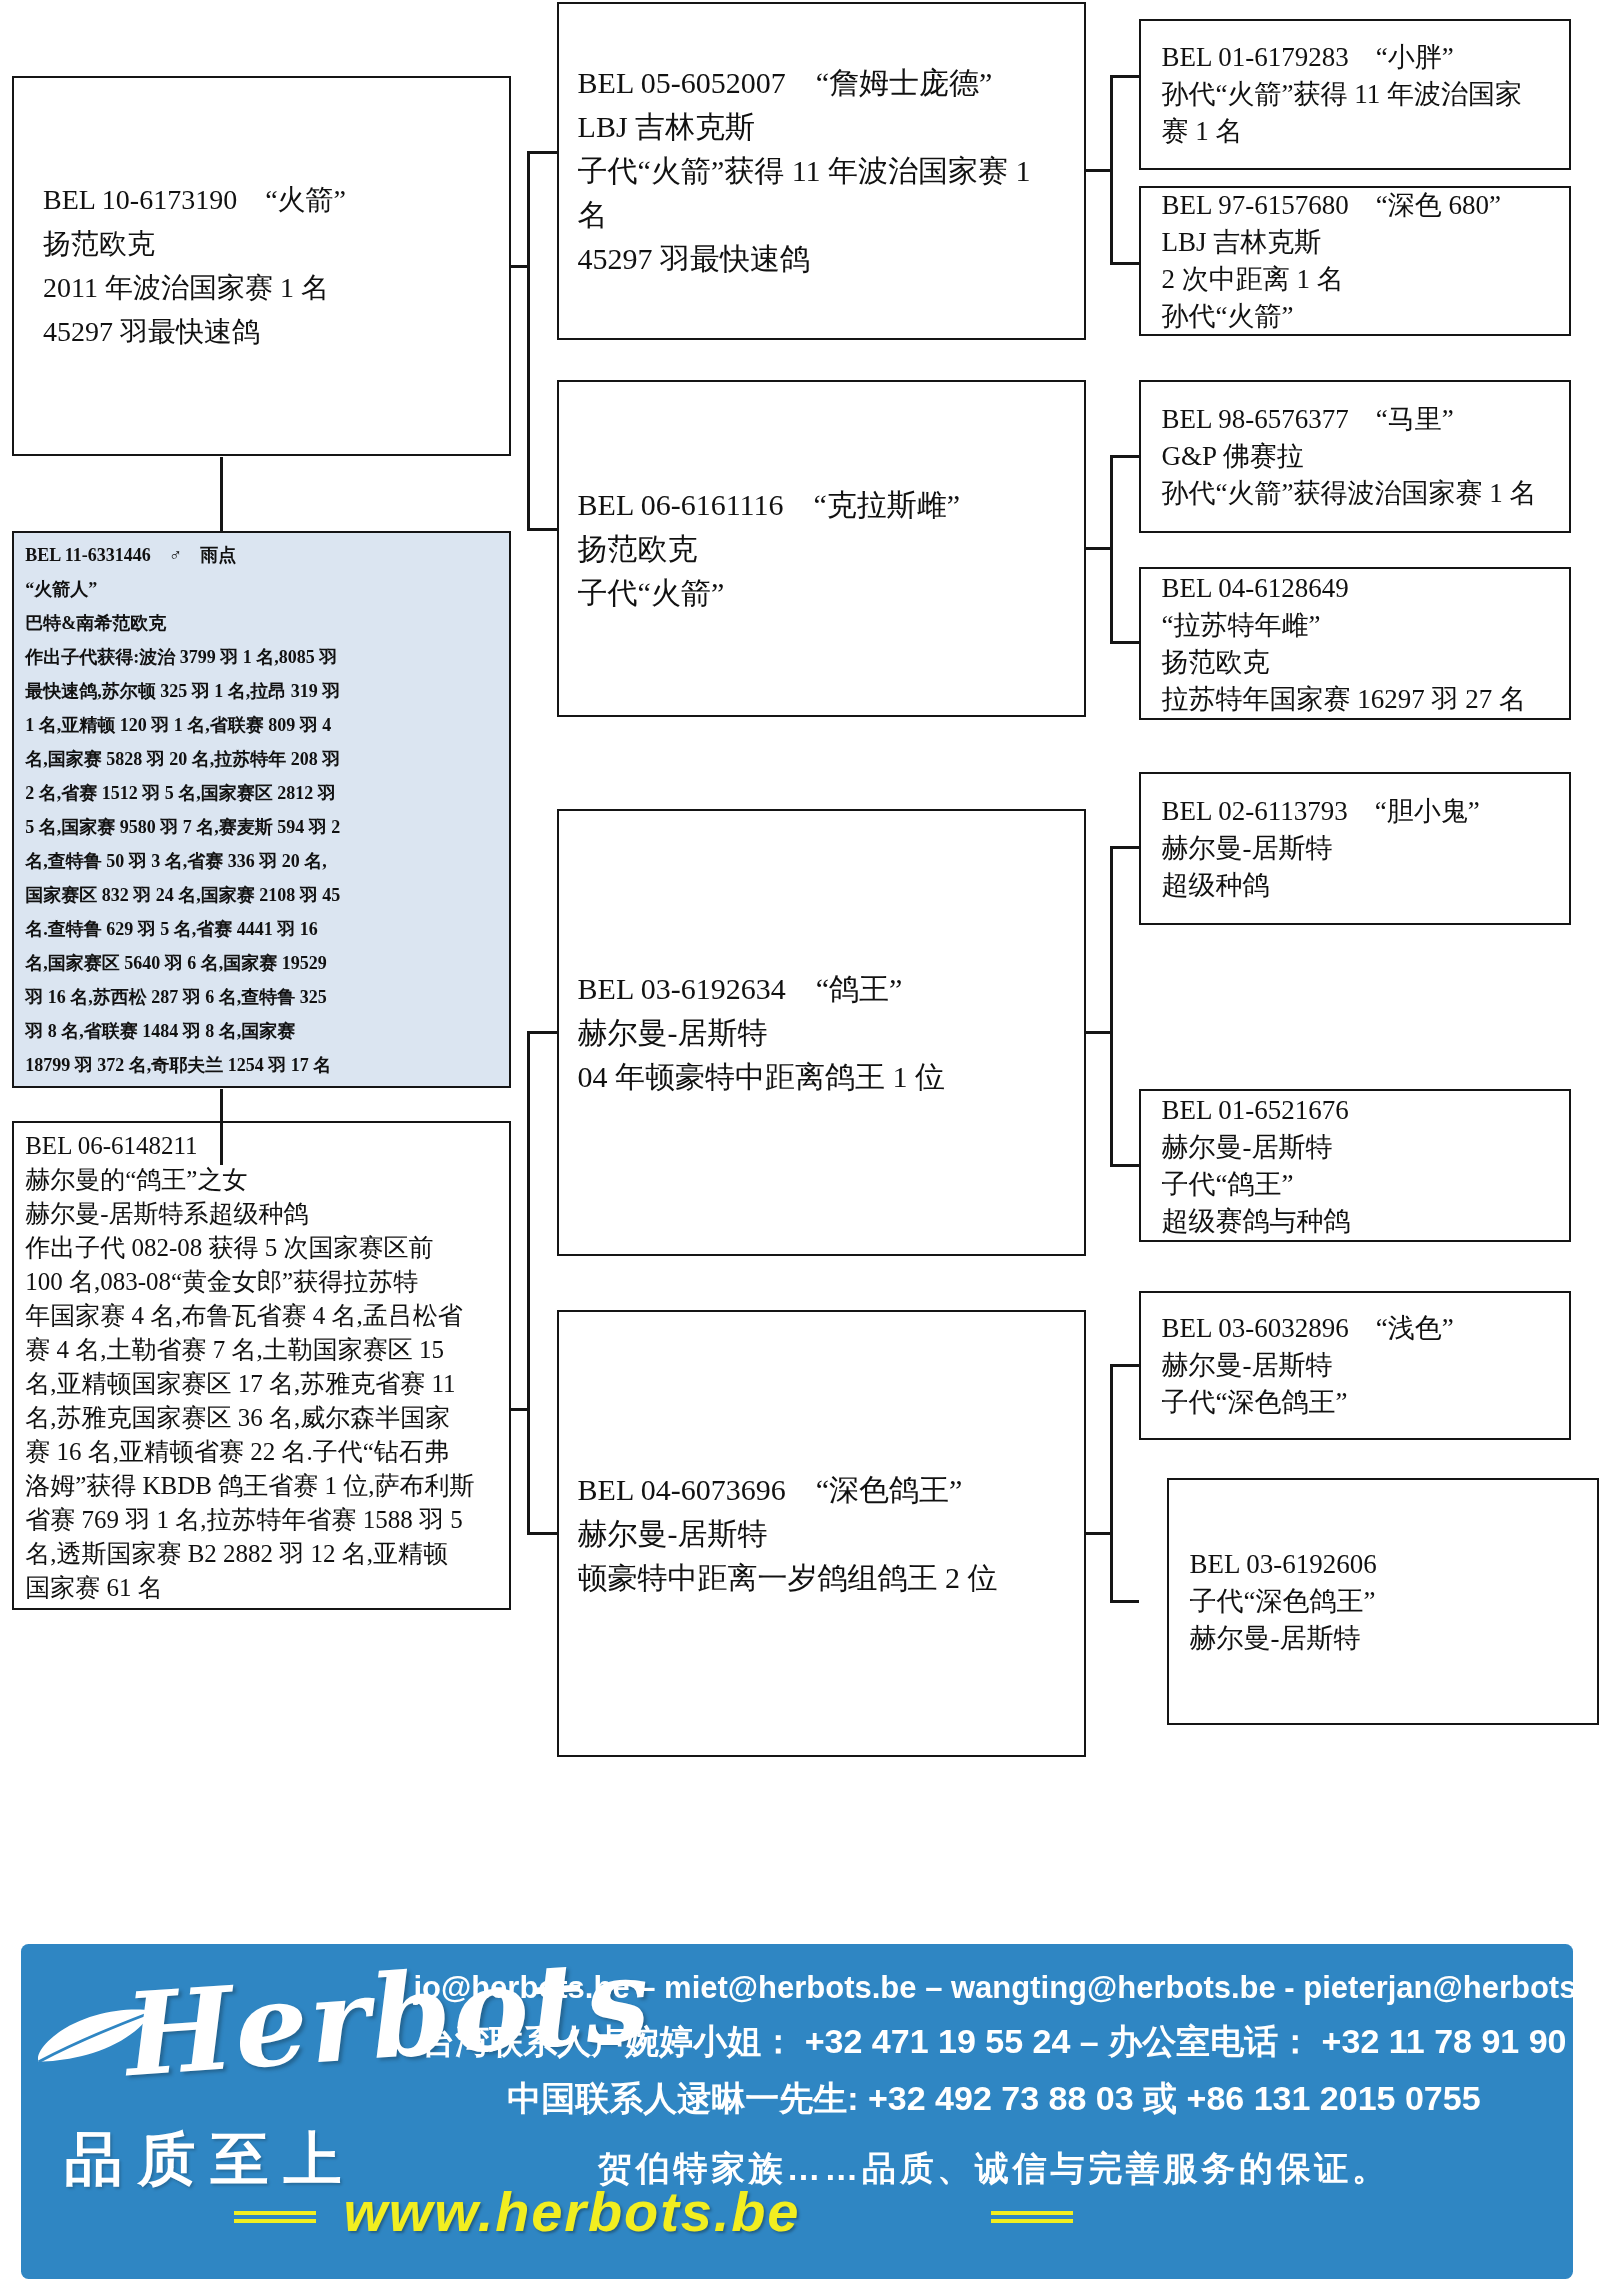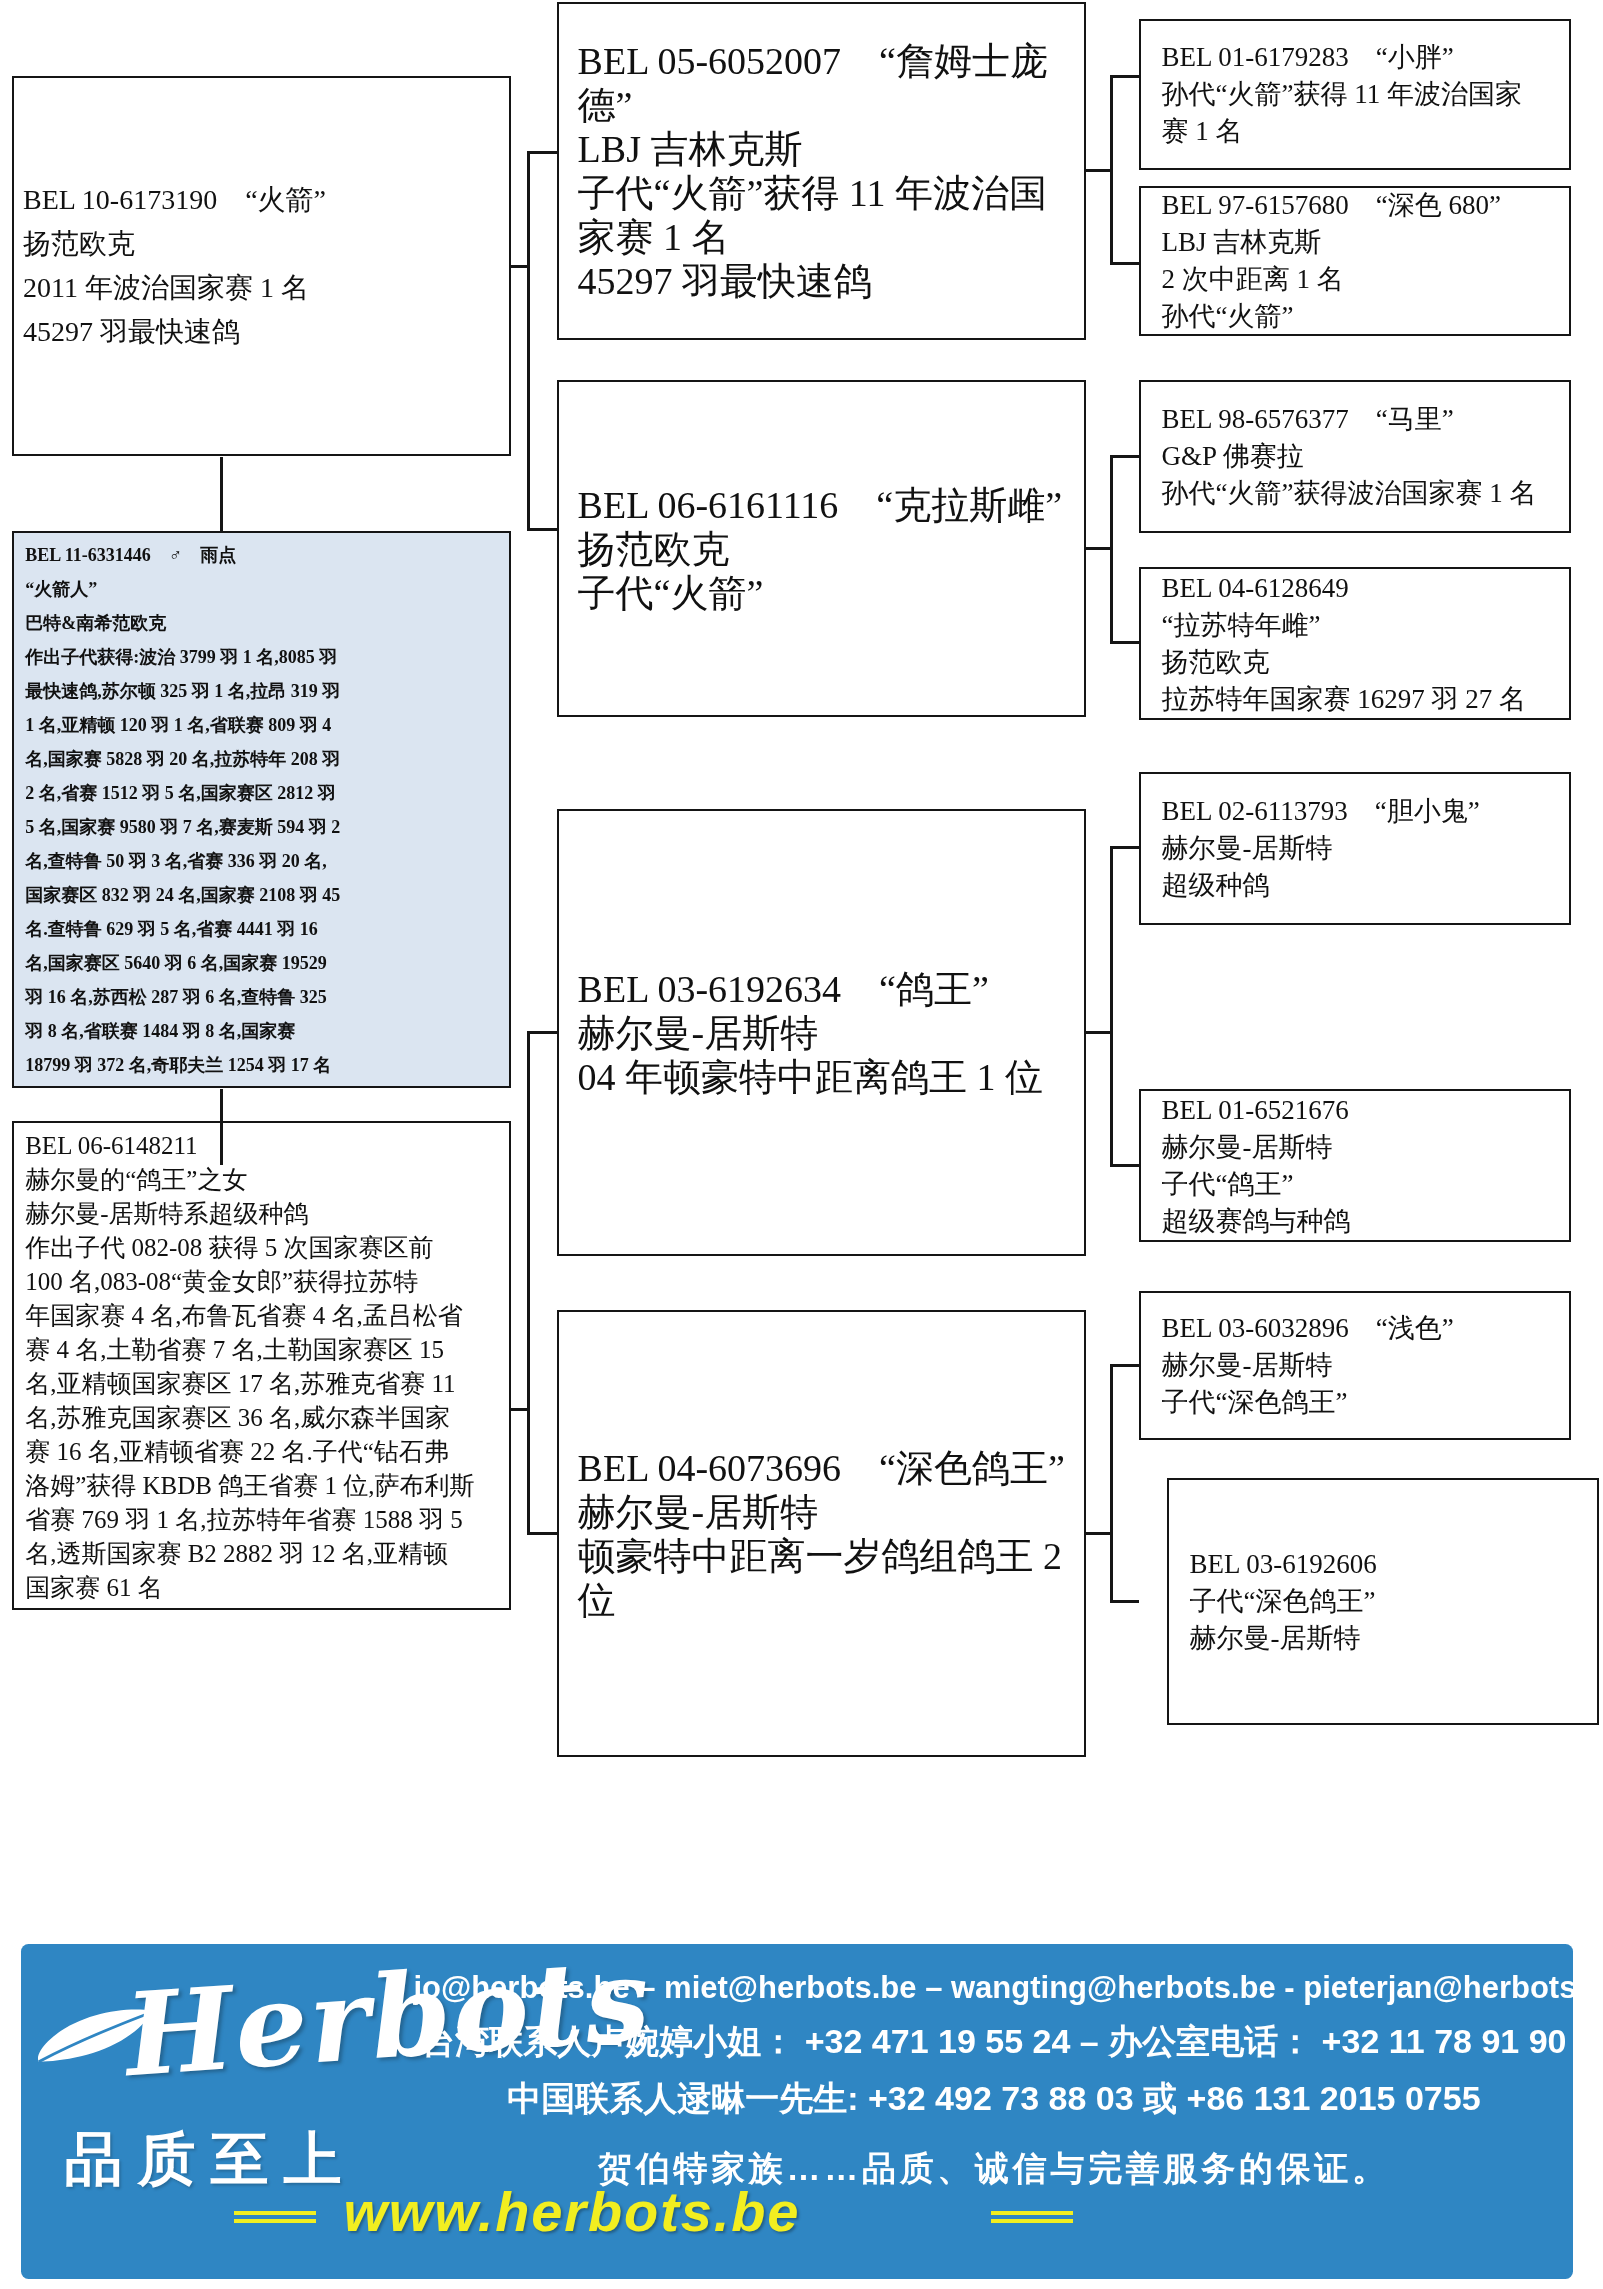--- a/index.html
+++ b/index.html
@@ -4,26 +4,26 @@
 <style>
   html,body{margin:0;padding:0;background:#fff;}
   #page{position:relative;width:1603px;height:2290px;background:#fff;overflow:hidden;
         font-family:"Liberation Serif","DejaVu Serif",serif;color:#111;}
 
   .box{position:absolute;border:2.8px solid #151515;background:#fff;
        white-space:pre-line;display:flex;flex-direction:column;box-sizing:border-box;}
   .center{justify-content:center;}
   .top{justify-content:flex-start;}
 
-  .box.sire{left:12px;top:76px;width:499px;height:380px;font-size:28px;line-height:44px;padding:0 9px;}
+  .box.sire{left:12px;top:76px;width:499px;height:380px;font-size:28px;line-height:44px;padding:0 29px;}
   .box.subject{left:12px;top:531px;width:499px;height:557px;font-size:18px;line-height:34px;
                padding:4.7px 11.2px;background:#dbe5f1;font-weight:bold;}
   .box.dam{left:12px;top:1121px;width:499px;height:489px;font-size:25px;line-height:34px;padding:5.6px 11.2px;}
 
-  .box.g2{left:557px;width:529px;font-size:38px;line-height:44px;padding:0 18.6px;}
+  .box.g2{left:557px;width:529px;font-size:30px;line-height:44px;padding:0 18.6px;}
   .g2a{top:1.9px;height:338px;}
   .g2b{top:380px;height:337px;}
   .g2c{top:809px;height:447px;}
   .g2d{top:1310px;height:447px;}
 
   .box.g3{left:1139px;width:432px;font-size:27px;line-height:37px;padding:0 20.5px;}
   .g3a{top:0.9px;height:151px;margin-top:18px;}
   .g3b{top:186px;height:150px;}
   .g3c{top:380px;height:153px;}
   .g3d{top:567px;height:153px;}

